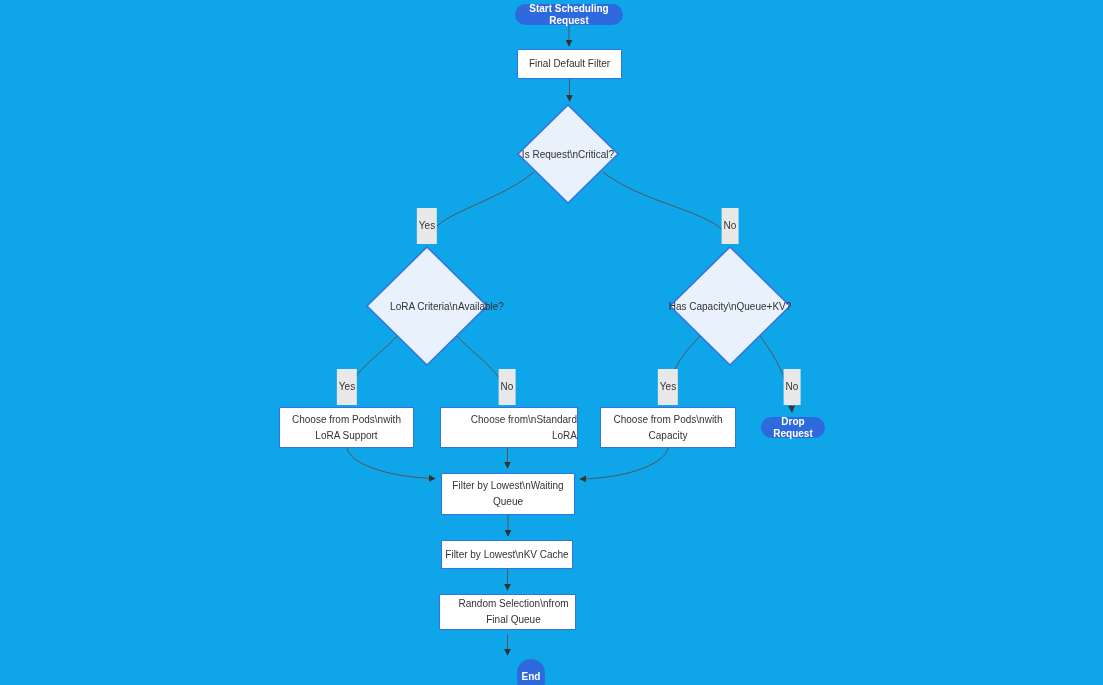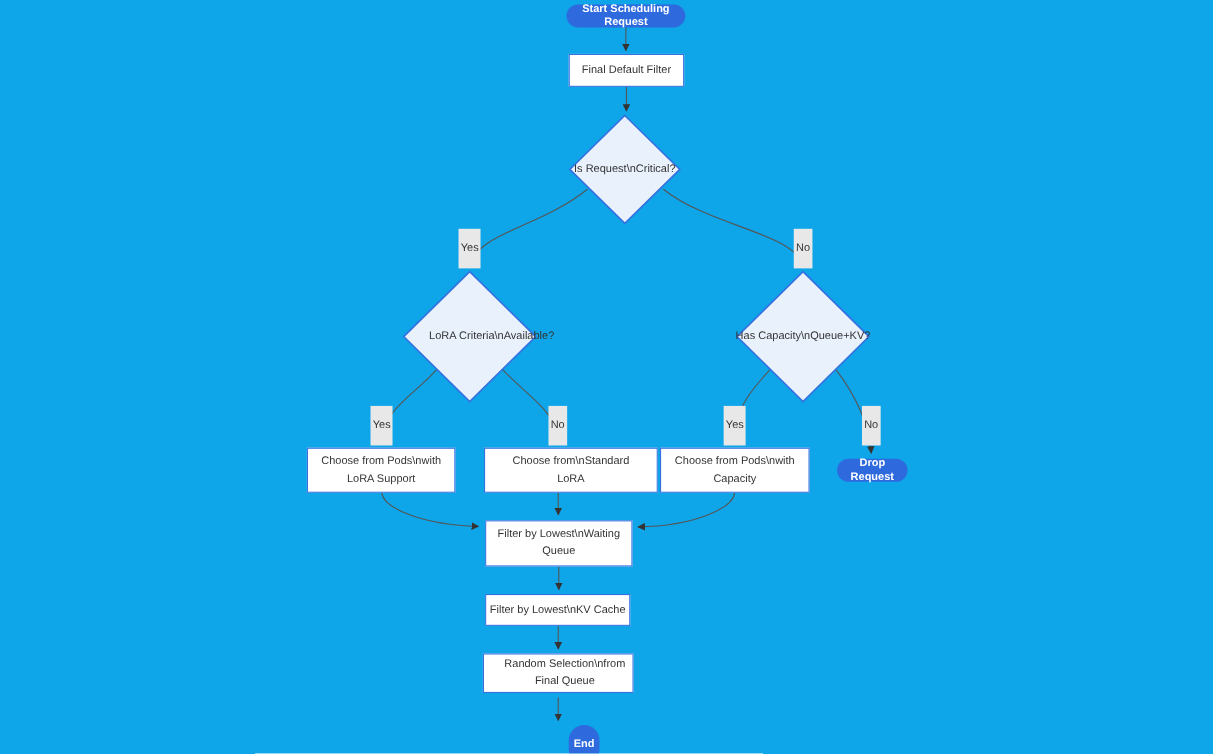--- a/index.html
+++ b/index.html
@@ -101,21 +101,21 @@
 
   <div class="diamond-label" style="left:427px; top:306px;margin-left:20px;">LoRA Criteria\nAvailable?</div>
 
   <div class="diamond-label" style="left:730px; top:306px;">Has Capacity\nQueue+KV?</div>
 
   <div class="node rect-node" style="left:279px; top:407px; width:135px; height:41px;">
     <span>Choose from Pods\nwith</span>
     <span>LoRA Support</span>
   </div>
 
-  <div class="node rect-node" style="left:440px; top:407px; width:158px; height:41px;">
+  <div class="node rect-node" style="left:440px; top:407px; width:138px; height:41px;align-items:flex-end;">
     <span>Choose from\nStandard</span>
     <span>LoRA</span>
   </div>
 
   <div class="node rect-node" style="left:600px; top:407px; width:136px; height:41px;">
     <span>Choose from Pods\nwith</span>
     <span>Capacity</span>
   </div>
 
   <div class="node stadium-node" style="left:761px; top:417px; width:64px; height:21px;">

